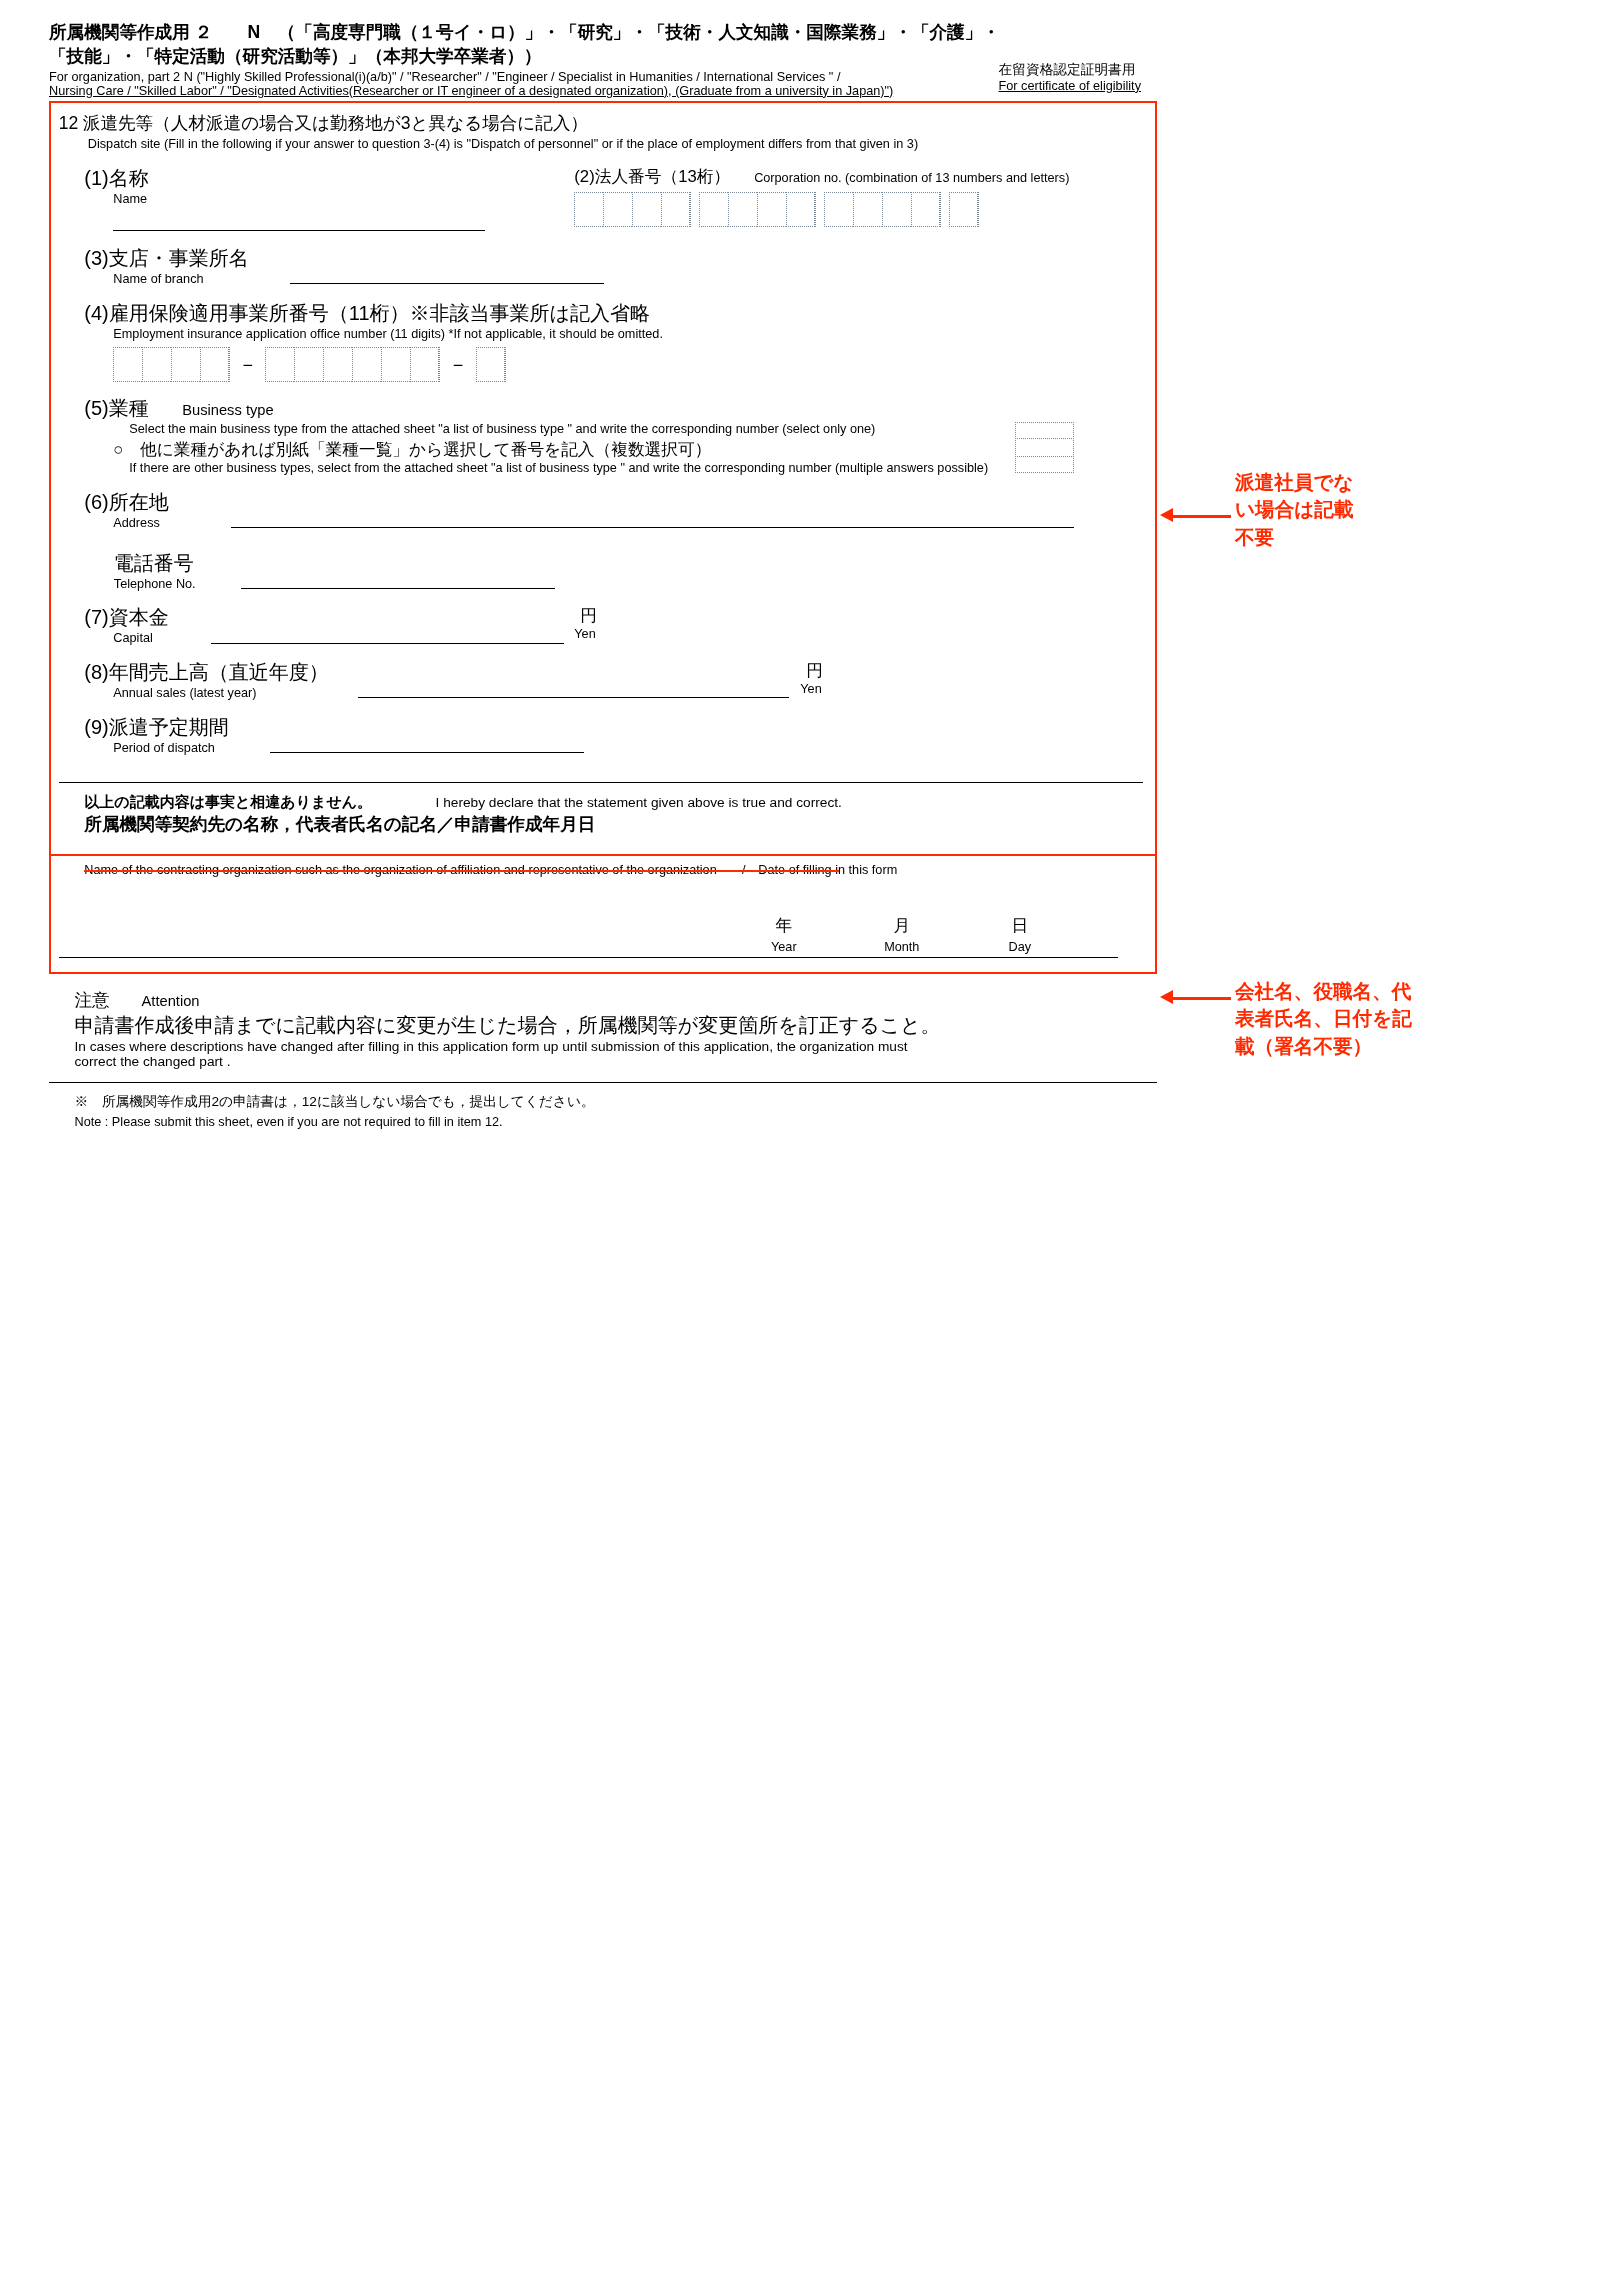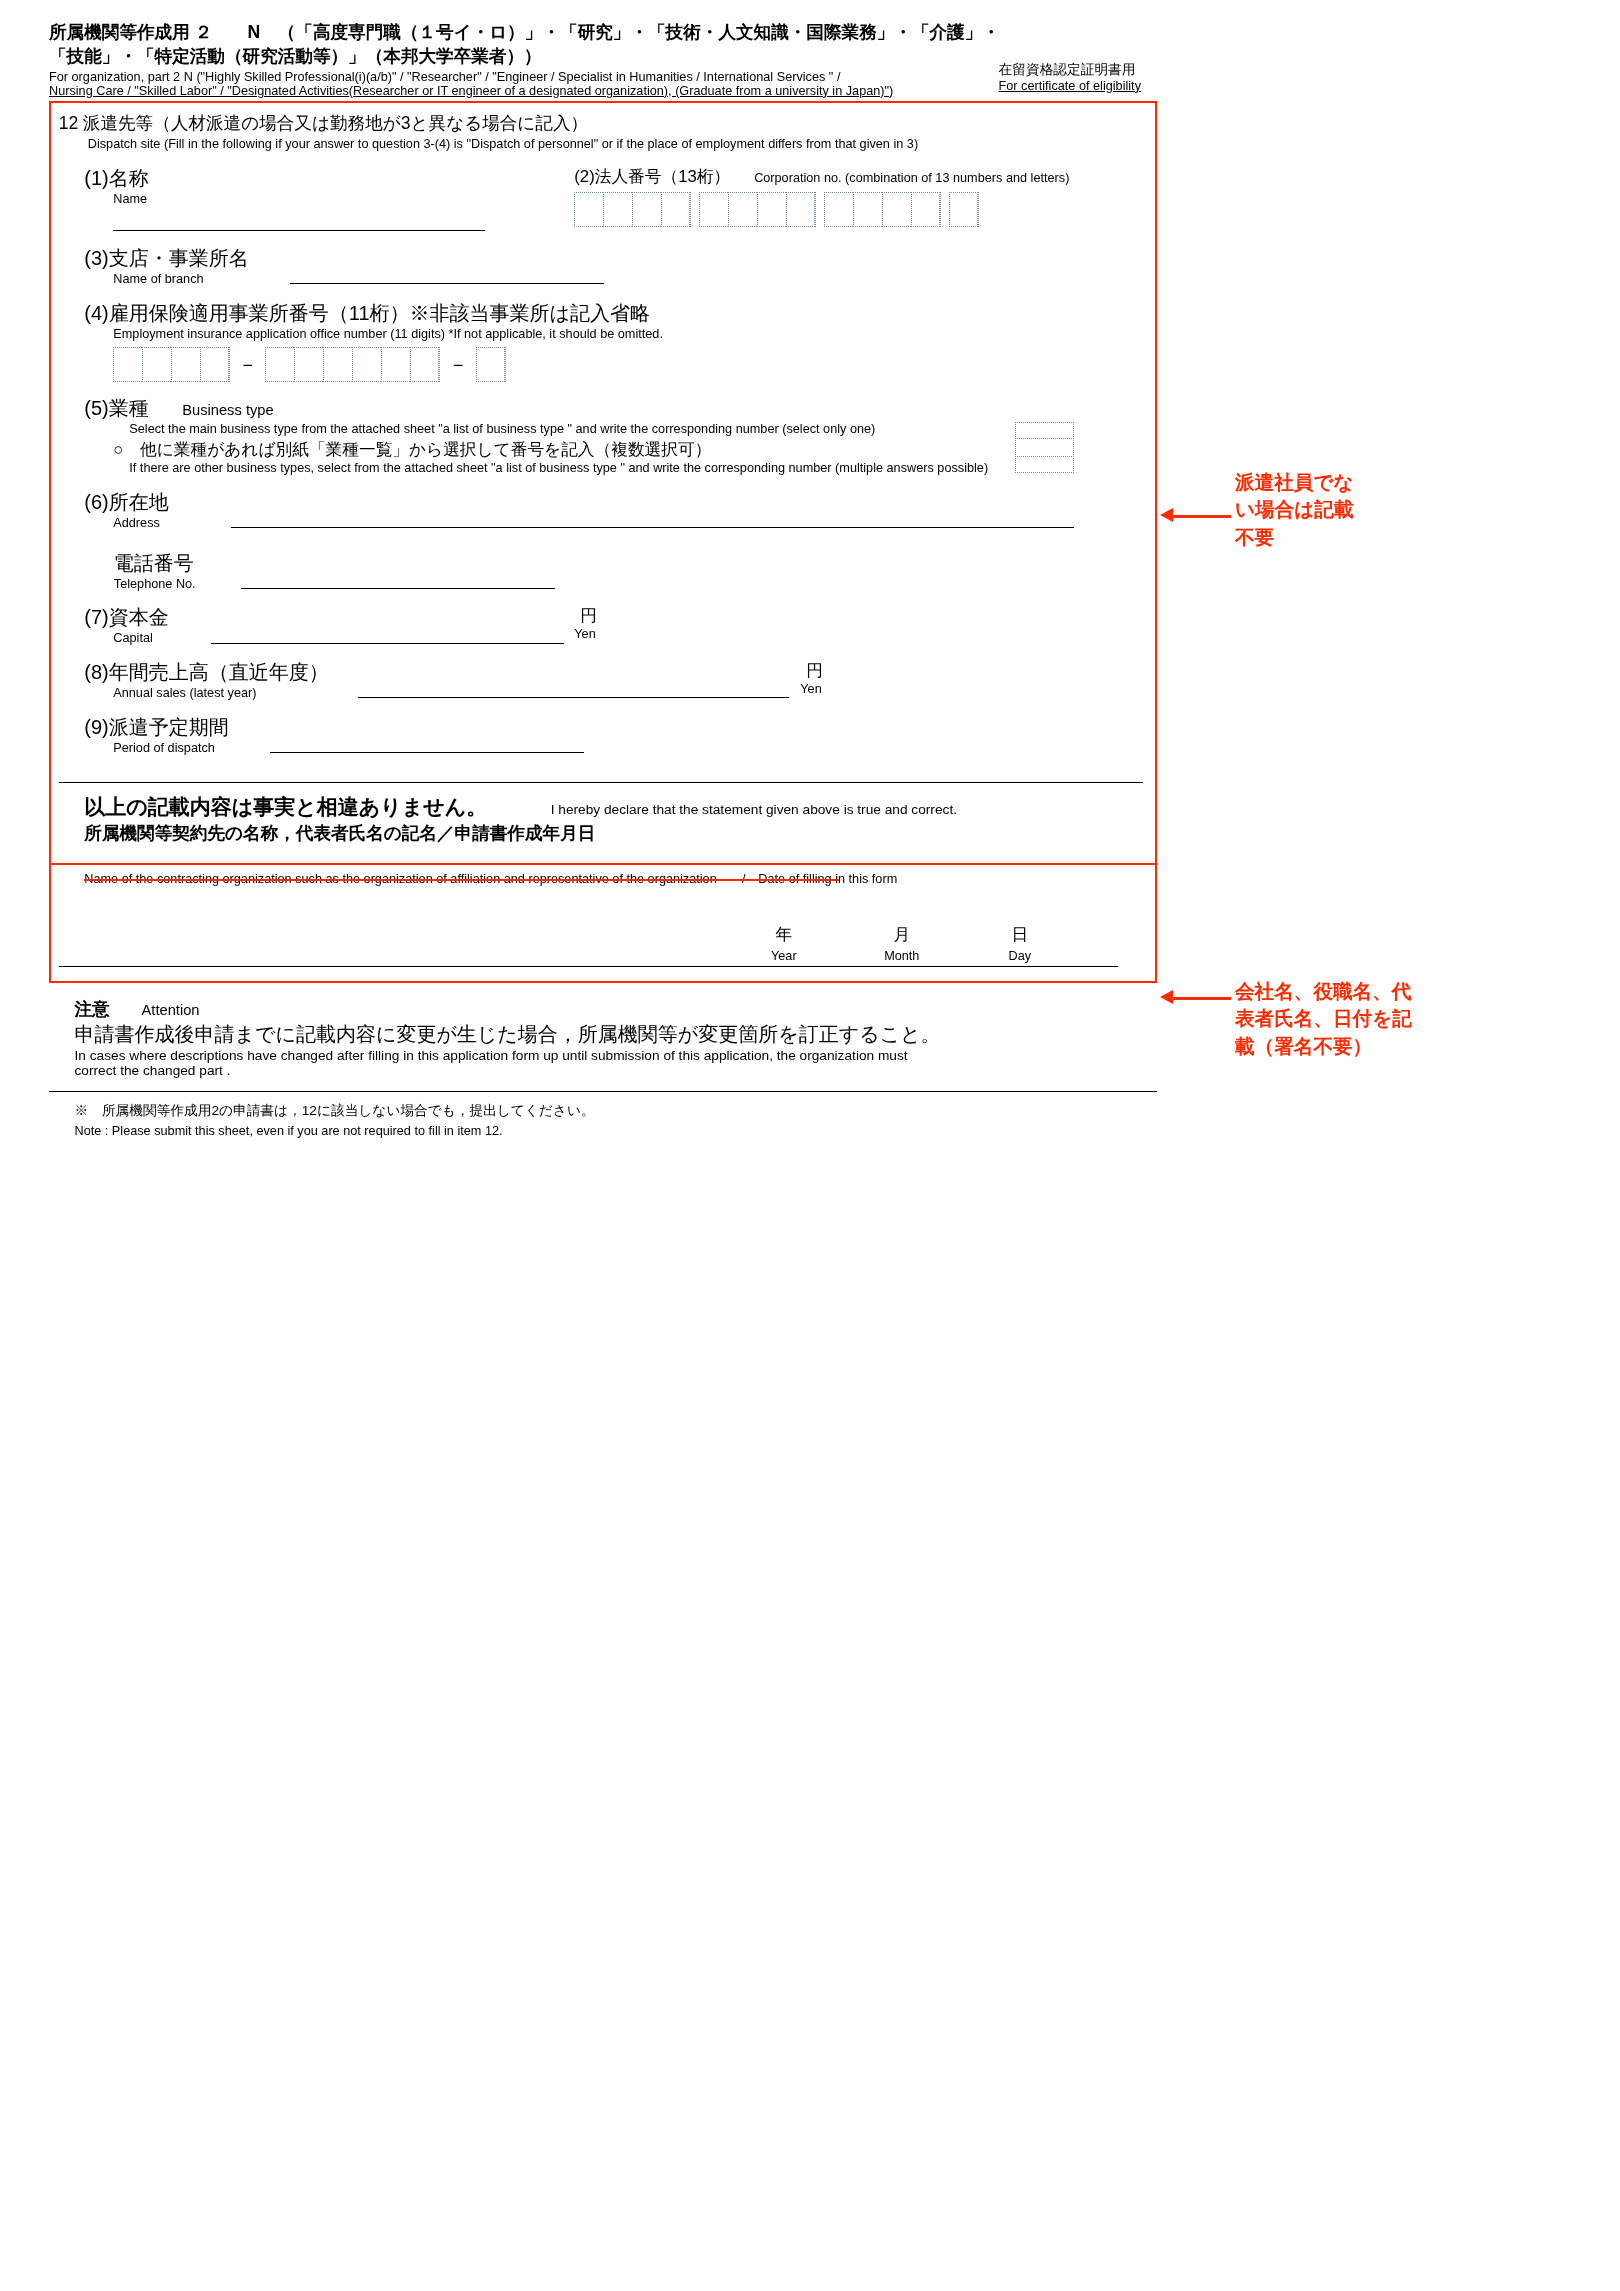--- a/index.html
+++ b/index.html
@@ -25,31 +25,31 @@
   .charbox:last-child, .charbox.last { border-right: 1px dotted #789; }
   .boxgroup { border-right: 1px dotted #789; display: flex; }
   .dash { margin: 0 7.8px; font-size: 19.6px; }
   .indent-sub { margin-left: 29px; font-size: 16.7px; }
   .indent-sub-en { margin-left: 45px; font-size: 12.7px; }
   .floatbox { position: absolute; right: 9.8px; width: 59px; height: 35px; border: 1px dotted #789; }
   .yen-lbl { margin-left: 5.9px; font-size: 16.7px; }
   .yen-lbl-en { font-size: 12.7px; display: block; }
   .divider { border-top: 1px solid #000; margin-top: 27.4px; }
   .decl-row { margin: 9.8px 0 0 25.5px; }
-  .decl-jp { font-size: 21px; font-weight: bold; display: inline-block; }
+  .decl-jp { font-size: 15px; font-weight: bold; display: inline-block; }
   .decl-en { font-size: 13.7px; display: inline-block; margin-left: 59px; }
   .decl-jp2 { font-size: 17.6px; font-weight: bold; margin-left: 25.5px; }
   .redbox2 { border: 2.9px solid #ff2a00; border-top: none; position: relative; padding: 7.8px 11.8px 13.7px 7.8px; margin-top: -1px; }
   .decl-en2 { font-size: 12.7px; margin-left: 25.5px; }
   .date-row { margin-top: 35px; display: flex; justify-content: flex-end; padding-right: 39px; width: 1059px; border-bottom: 1px solid #000; padding-bottom: 2px; }
   .date-cell { width: 118px; text-align: center; }
   .date-jp { font-size: 16.7px; }
   .date-en { font-size: 12.7px; }
   .att-row { margin-top: 13.7px; margin-left: 25.5px; }
-  .att-jp { font-size: 17.6px; font-weight: bold; display: inline-block; }
+  .att-jp { font-size: 17.6px; font-weight: normal; display: inline-block; }
   .att-en { font-size: 14.7px; display: inline-block; margin-left: 27.4px; }
   .att-body-jp { font-size: 20px; font-weight: normal; margin-left: 25.5px; }
   .att-body-en { font-size: 13.7px; margin-left: 25.5px; }
   .foot-divider { border-top: 1px solid #000; margin-top: 13.7px; }
   .footnote-jp { font-size: 13.7px; margin-top: 9.8px; margin-left: 25.5px; }
   .footnote-en { font-size: 12.7px; margin-left: 25.5px; margin-top: 3.9px; }
   .anno { position: absolute; color: #ff2a00; font-size: 19.6px; font-weight: bold; line-height: 1.4; }
   .anno-arrow { position: absolute; }
   .anno-arrow-line { position: absolute; background: #ff2a00; }
   .anno-arrow-head { position: absolute; width: 0; height: 0; border-top: 7.8px solid transparent; border-bottom: 7.8px solid transparent; border-right: 13.7px solid #ff2a00; }

